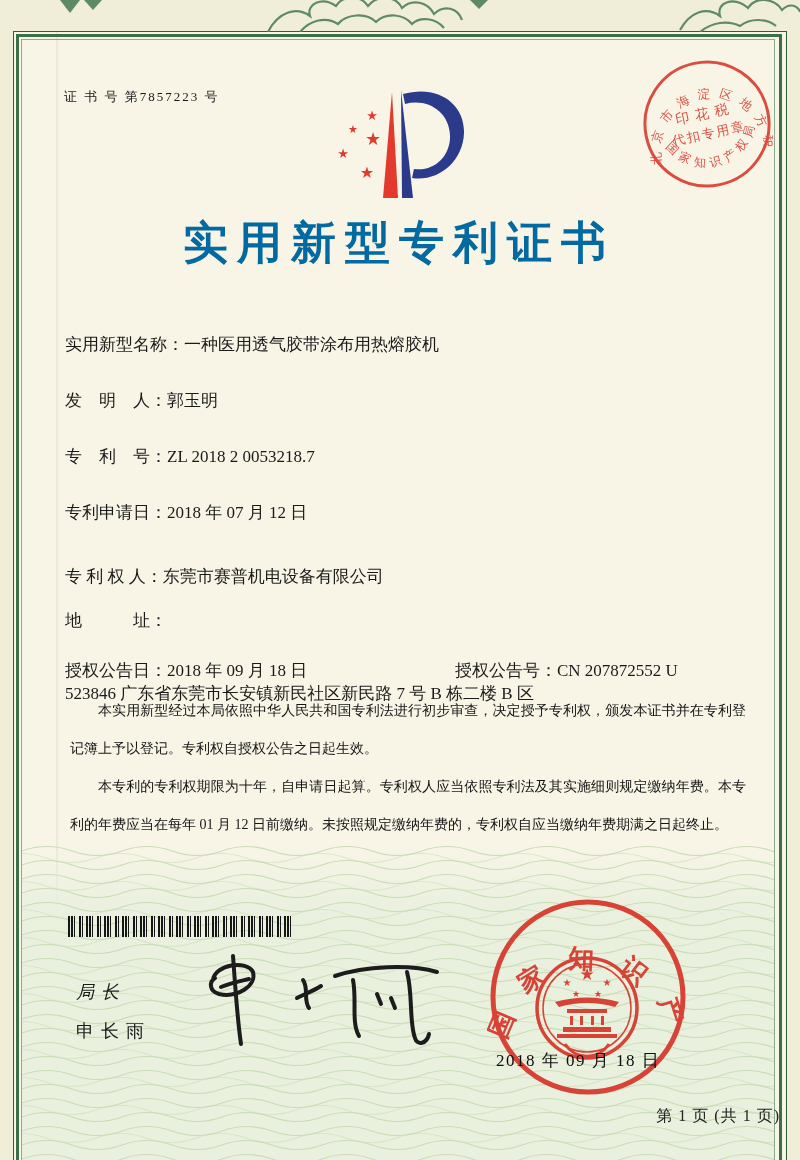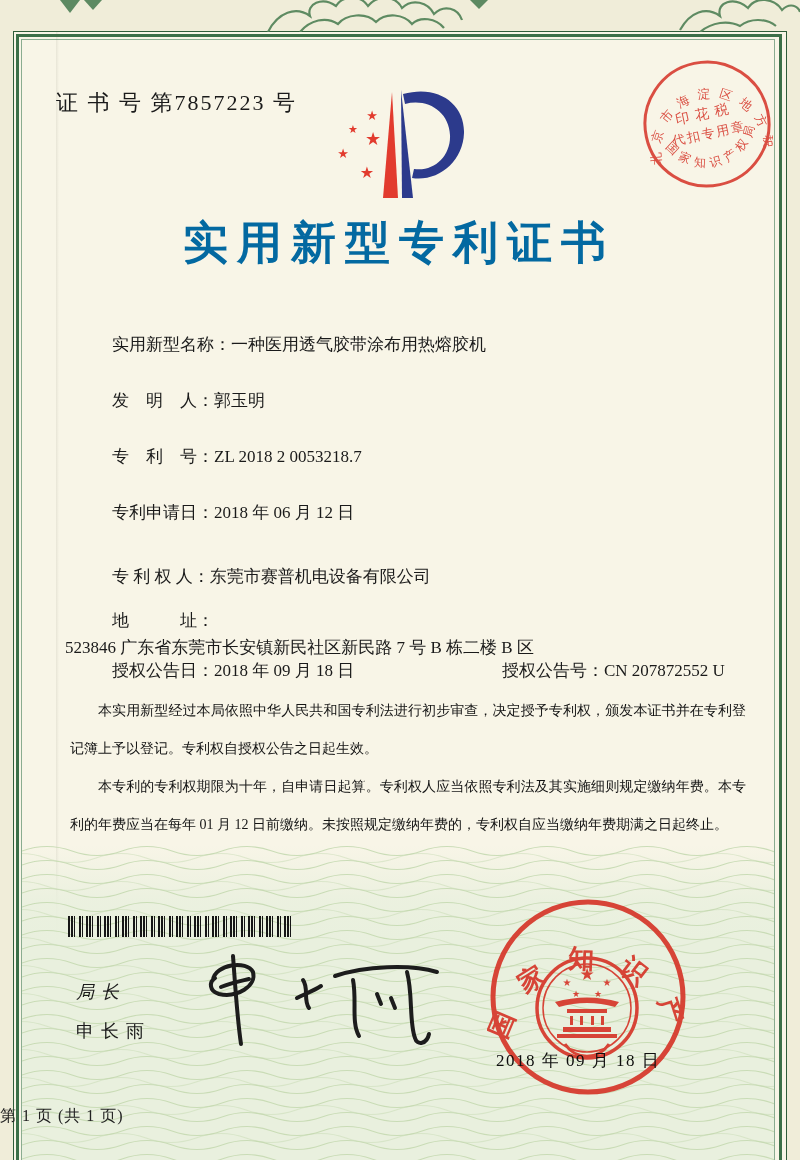--- a/index.html
+++ b/index.html
@@ -16,47 +16,47 @@
     border:3px solid #3c7048;z-index:0;}
   .frame-inner{position:absolute;left:21px;top:39px;width:752px;height:1180px;
     border:1px solid #8aac90;z-index:0;}
   .fold-shadow{position:absolute;left:56px;top:32px;width:3px;height:1128px;
     background:linear-gradient(90deg,rgba(90,90,70,.10),rgba(90,90,70,0));z-index:1;}
   
   .green-zone{position:absolute;left:22px;top:845px;width:752px;height:315px;z-index:1;
     background:linear-gradient(180deg,rgba(233,240,222,0) 0,rgba(233,240,222,.85) 55px,#e9f0de 95px);}
   .green-zone svg{position:absolute;left:0;top:0;}
   
-  .cert-no{position:absolute;left:56px;top:88px;font-size:22px;letter-spacing:2px;z-index:2;}
+  .cert-no{position:absolute;left:64px;top:88px;font-size:13px;letter-spacing:2px;z-index:2;}
   .logo{position:absolute;left:330px;top:88px;z-index:2;}
   .tax-stamp{position:absolute;left:641px;top:58px;z-index:3;opacity:.88;}
   .title{position:absolute;left:0;top:213px;width:798px;text-align:center;
     font-size:45px;font-weight:bold;letter-spacing:9px;color:#0369a1;z-index:2;}
   
   .row{position:absolute;left:65px;font-size:17px;line-height:26px;white-space:nowrap;z-index:2;}
-  .row .lab{white-space:pre;margin-left:47px;}
+  .row .lab{white-space:pre;}
   .row.addr{white-space:normal;width:690px;}
-  .row.addr .val{display:inline-block;width:610px;vertical-align:top;line-height:27px;white-space:normal;}
+  .row.addr .val{display:inline-block;width:610px;vertical-align:top;line-height:27px;white-space:normal;margin-top:46px;}
   .pair-right{position:absolute;left:390px;top:0;}
   
   .paras{position:absolute;left:70px;top:692px;width:676px;font-size:14px;
     line-height:38px;text-align:justify;color:#141414;z-index:2;}
   .paras p{margin:0;text-indent:2em;}
   
   .barcode{position:absolute;left:68px;top:916px;width:225px;height:21px;z-index:2;
     background:repeating-linear-gradient(90deg,#161616 0 2px,transparent 2px 3px,
       #161616 3px 5px,transparent 5px 6px,#161616 6px 7px,transparent 7px 11px,
       #161616 11px 13px,transparent 13px 14px,#161616 14px 15px,transparent 15px 18px);}
   .sig-title{position:absolute;left:76px;top:980px;font-size:18px;letter-spacing:7px;z-index:2;font-style:italic;}
   .sig-name{position:absolute;left:76px;top:1019px;font-size:18px;letter-spacing:7px;z-index:2;}
   .signature{position:absolute;left:185px;top:942px;z-index:3;}
   .seal{position:absolute;left:487px;top:896px;z-index:3;opacity:.93;}
   .seal-date{position:absolute;left:496px;top:1049px;font-size:17px;letter-spacing:1.5px;
     color:#0e0e0e;z-index:4;}
-  .footer{position:absolute;left:0;top:1106px;width:780px;text-align:left;
+  .footer{position:absolute;left:0;top:1106px;width:780px;text-align:right;
     font-size:16px;letter-spacing:1px;color:#222;z-index:2;}
   .top-ornament{position:absolute;left:0;top:0;z-index:2;}
   svg text{font-family:"DejaVu Sans","Liberation Sans",sans-serif;}
 </style>
 </head>
 <body>
 
 <div class="frame-outer"></div>
 <div class="frame-mid"></div>
 <div class="frame-inner"></div>
@@ -161,21 +161,21 @@
 <div class="row" style="top:332px">
   <span class="lab">实用新型名称：</span><span class="val">一种医用透气胶带涂布用热熔胶机</span>
 </div>
 <div class="row" style="top:388px">
   <span class="lab">发　明　人：</span><span class="val">郭玉明</span>
 </div>
 <div class="row" style="top:444px">
   <span class="lab">专　利　号：</span><span class="val">ZL 2018 2 0053218.7</span>
 </div>
 <div class="row" style="top:500px">
-  <span class="lab">专利申请日：</span><span class="val">2018 年 06 月 12 日</span>
+  <span class="lab">专利申请日：</span><span class="val">2018 年 07 月 12 日</span>
 </div>
 <div class="row" style="top:564px">
   <span class="lab">专 利 权 人：</span><span class="val">东莞市赛普机电设备有限公司</span>
 </div>
 <div class="row addr" style="top:608px">
   <span class="lab">地　　　址：</span><span class="val">523846 广东省东莞市长安镇新民社区新民路 7 号 B 栋二楼 B 区</span>
 </div>
 <div class="row" style="top:658px;width:700px">
   <span class="lab">授权公告日：</span><span class="val">2018 年 09 月 18 日</span>
   <span class="pair-right">

